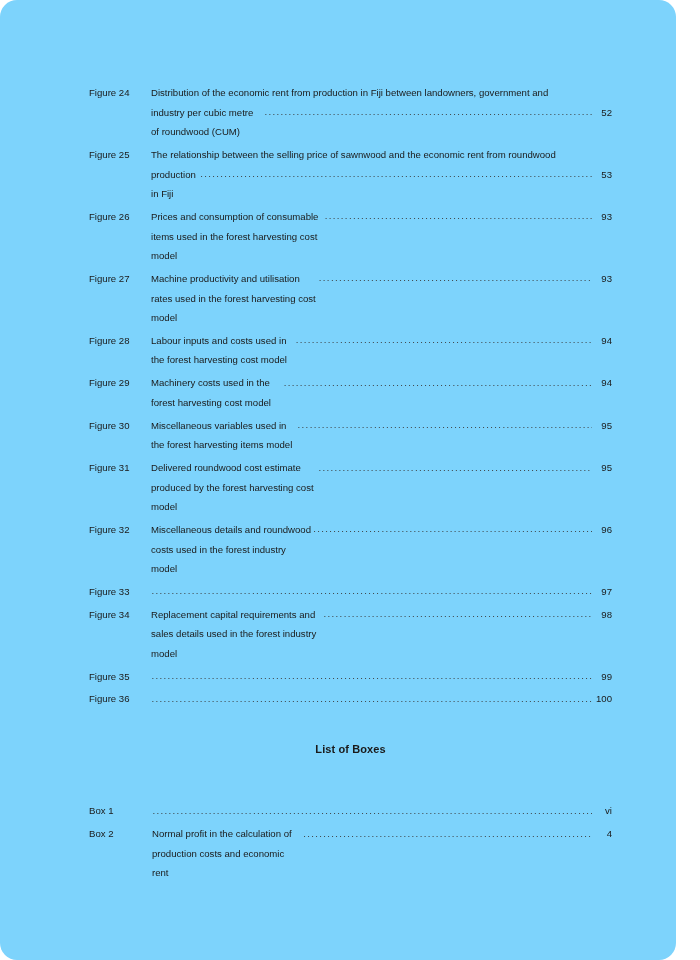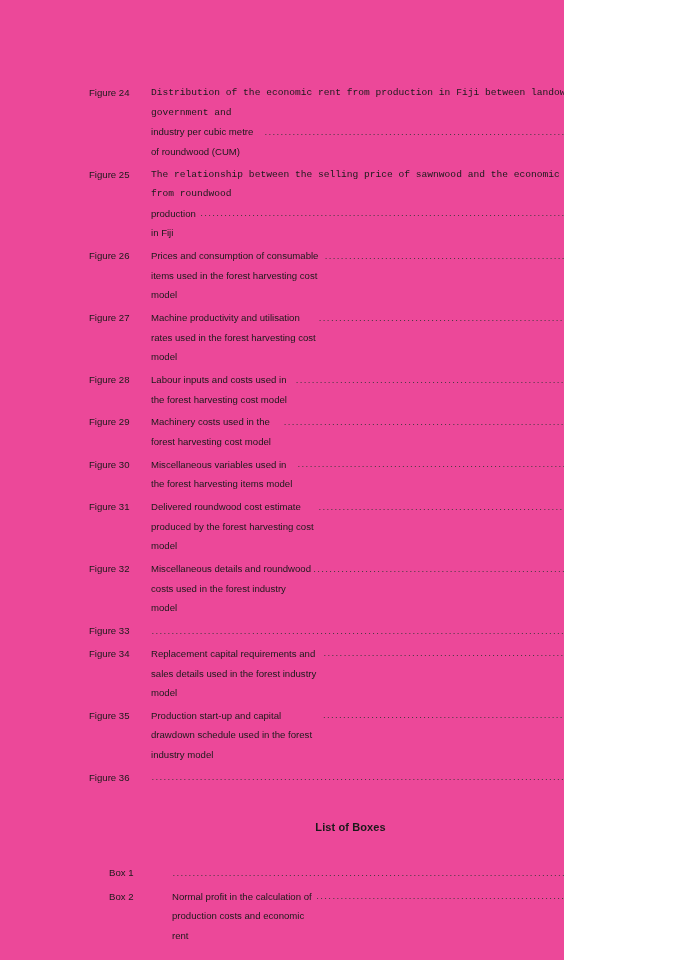--- a/index.html
+++ b/index.html
@@ -2,26 +2,27 @@
 <html><head>
 <meta charset="utf-8">
 <style>
   html, body {
     margin: 0;
     padding: 0;
     background: #ffffff;
   }
   .page {
     position: relative;
-    width: 564px;
+    width: 676px;
     height: 960px;
-    background: #ec4899;
+    background: #7dd3fc;
     overflow: hidden;
     font-family: "Liberation Sans", sans-serif;
     color: #1a1a1a;
+    border-radius: 17px;
     -webkit-font-smoothing: antialiased;
   }
 
   .content {
     position: absolute;
     left: 89px;
     top: 83px;
     width: 523px;
   }
 
@@ -32,21 +33,21 @@
     font-size: 9.6px;
     line-height: 19.6px;
     margin-bottom: 3.2px;
   }
   .entry .label {
     flex: 0 0 auto;
     white-space: nowrap;
     padding-right: 6px;
   }
   .entry.fig .label { width: 56px; }
-  .entry.box .label { width: 57px; margin-left: 20px; }
+  .entry.box .label { width: 57px; }
 
   .entry .body {
     flex: 1 1 auto;
     min-width: 0;
   }
   .tail {
     display: flex;
     align-items: baseline;
     width: 100%;
   }
@@ -68,27 +69,26 @@
     flex: 0 0 auto;
     text-align: right;
     min-width: 17px;
     padding-left: 3px;
     white-space: nowrap;
   }
 
   
   .entry .first-line {
     display: block;
-    font-family: Liberation Mono, monospace;
   }
 
   
   .section-title {
     margin-top: 34px;
-    margin-bottom: 30px;
+    margin-bottom: 46px;
     text-align: center;
     font-size: 11px;
     font-weight: bold;
     letter-spacing: 0.1px;
   }
   .boxes-block .entry { margin-bottom: 3.6px; }
 </style>
 </head>
 <body>
 
@@ -204,21 +204,20 @@
               <span class="txt">Replacement capital requirements and sales details used in the forest industry model</span>
               <span class="dots">............................................................................................................................................</span>
               <span class="pg">98</span>
             </span>
           </span>
         </div>
         <div class="entry fig">
           <span class="label">Figure 35</span>
           <span class="body">
             <span class="tail">
-              <span class="txt">Production start-up and capital drawdown schedule used in the forest industry model</span>
               <span class="dots">............................................................................................................................................</span>
               <span class="pg">99</span>
             </span>
           </span>
         </div>
         <div class="entry fig">
           <span class="label">Figure 36</span>
           <span class="body">
             <span class="tail">
               <span class="dots">............................................................................................................................................</span>

